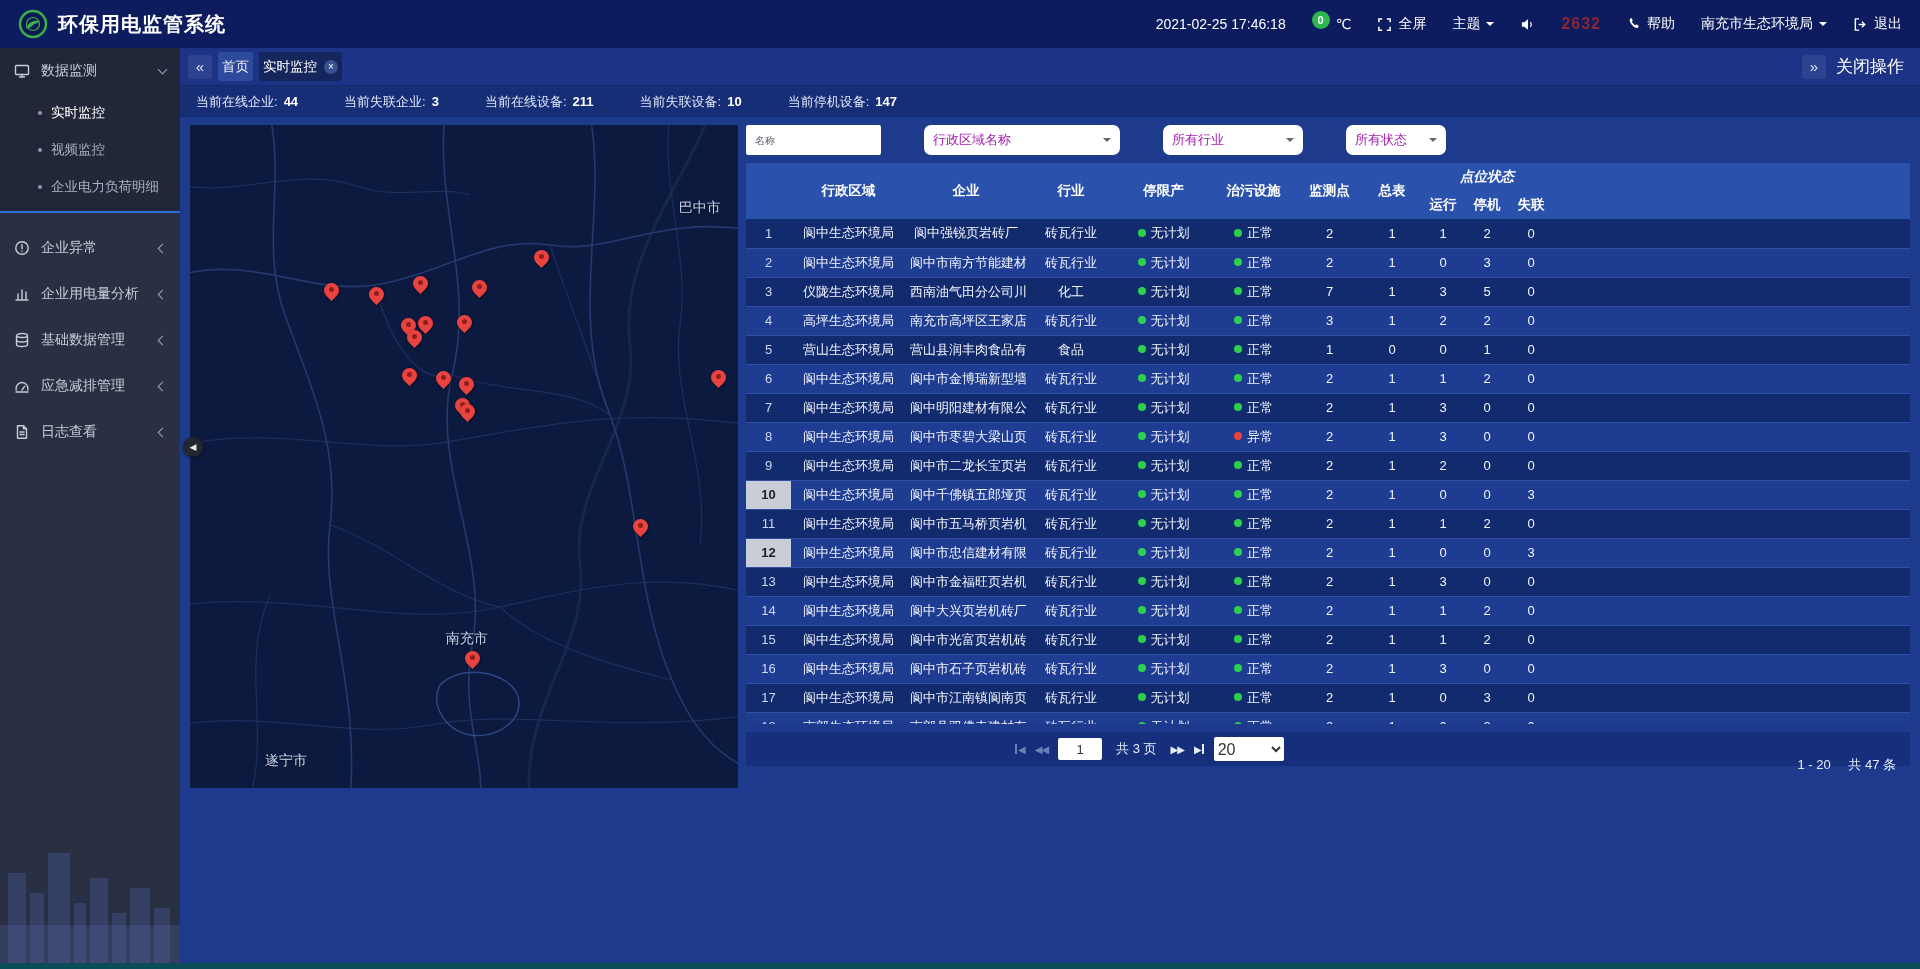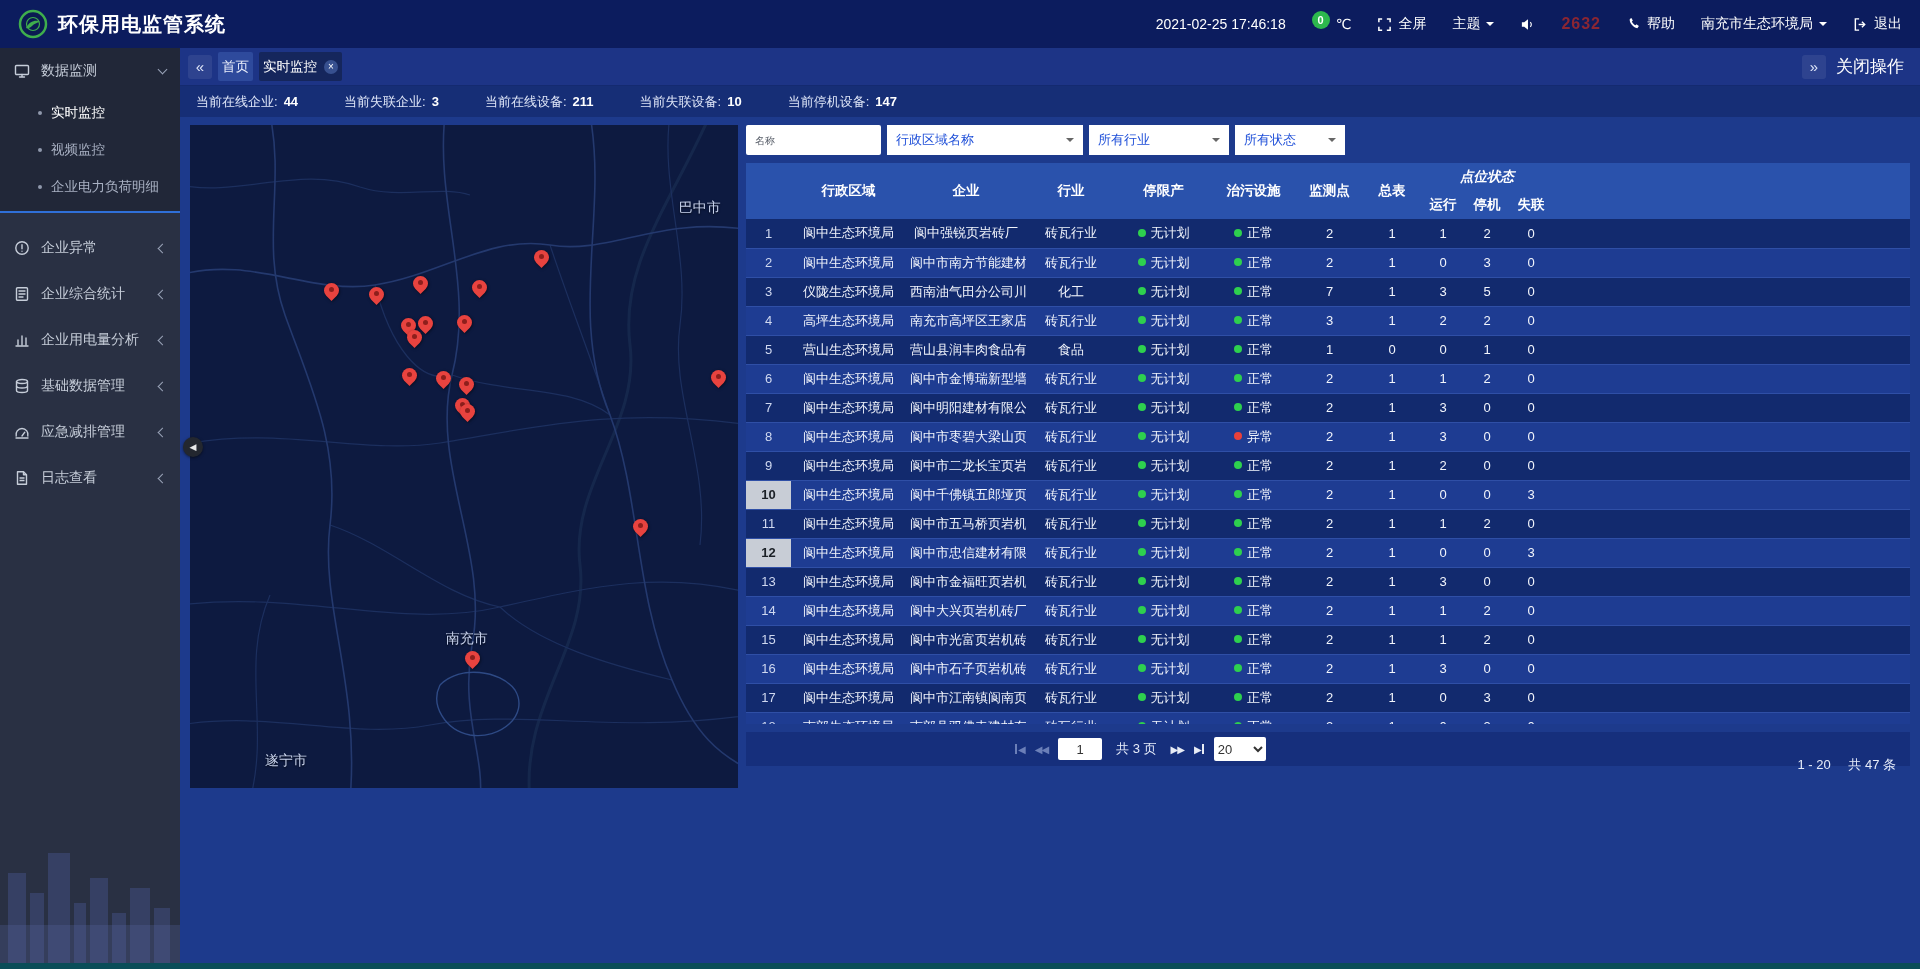--- a/index.html
+++ b/index.html
@@ -65,23 +65,23 @@
   .pin { position:absolute; width:18px; height:18px; transform:translate(-50%,-100%); z-index:2; cursor:pointer; }
   .pin::before { content:''; position:absolute; left:1px; top:1px; width:15px; height:15px; background:#e8433f; border-radius:50% 50% 50% 0; transform:rotate(-45deg); box-shadow:0 1px 3px rgba(0,0,0,.55); }
   .pin::after { content:''; position:absolute; left:6px; top:5px; width:5px; height:5px; background:#8e1f1c; border-radius:50%; }
   .map-collapse { position:absolute; left:-7px; top:47%; width:20px; height:20px; border-radius:50%; background:#23272f; color:#e8e8e8; font-size:9px; display:flex; align-items:center; justify-content:center; z-index:4; cursor:pointer; box-shadow:0 1px 3px rgba(0,0,0,.5); }
 
   
   .table-panel { flex:1; min-width:0; display:flex; flex-direction:column; }
   .filters { display:flex; gap:6px; margin-bottom:8px; height:30px; flex:none; }
   .f-input { width:135px; height:30px; border:none; border-radius:2px; background:#fff; padding:0 9px; font-size:10px; color:#333; font-family:inherit; }
   .f-input::placeholder { color:#555b66; }
-  .combo { height:30px; background:#fff; border-radius:0; display:flex; align-items:center; justify-content:space-between; padding:0 9px; font-size:13px; color:#1d4ed8; cursor:pointer; }
+  .combo { height:30px; background:#fff; border-radius:7px; display:flex; align-items:center; justify-content:space-between; padding:0 9px; font-size:13px; color:#a21caf; cursor:pointer;margin-left:37px; }
   .combo .caret-dark { width:0; height:0; border:4px solid transparent; border-top-color:#666; margin-top:4px; margin-left:8px; }
-  .w196 { width:196px; } .w140 { width:140px; } .w90 { width:110px; }
+  .w196 { width:196px; } .w140 { width:140px; } .w90 { width:100px; }
 
   .table-wrap { height:561px; overflow:hidden; flex:none; }
   table { width:100%; border-collapse:collapse; table-layout:fixed; }
   thead th { background:#2a52ac; color:#fff; font-size:13.5px; font-weight:bold; height:28px; padding:0 4px; white-space:nowrap; }
   th.group-th { font-style:italic; }
   tbody td { height:29px; padding:0 4px; font-size:13px; color:#f2f5fc; text-align:center; white-space:nowrap; overflow:hidden; border-bottom:1px solid rgba(86,125,222,.32); }
   tbody tr:nth-child(odd) td { background:#122a6e; }
   tbody tr:nth-child(even) td { background:#1e3c92; }
   td.td-idx { color:#cfd8f0; }
   td.td-idx.sel { background:#c8cdd6 !important; color:#1b2026; font-weight:bold; }
@@ -90,21 +90,21 @@
   .dot-red { background:#e8403a; }
 
   .pagination { margin-top:8px; height:34px; background:#162f7c; display:flex; align-items:center; padding:0 14px; flex:none; font-size:13px; }
   .pg-controls { display:flex; align-items:center; gap:10px; margin-left:255px; }
   .pg-btn { font-size:10px; letter-spacing:-1px; cursor:pointer; display:inline-flex; align-items:center; gap:1px; }
   .pg-btn .bar { display:inline-block; width:2px; height:10px; background:currentColor; }
   .pg-btn.disabled { color:#6b7fb8; }
   .pg-btn.enabled { color:#e8ecf5; }
   .pg-input { width:44px; height:22px; border:none; border-radius:2px; text-align:center; font-size:13px; color:#333; font-family:inherit; }
   .pg-pages { color:#e6ecfa; white-space:nowrap; margin:0 4px; }
-  .pg-size { height:24px; width:52px; border:none; border-radius:2px; font-size:13px; color:#333; font-family:inherit; background:#fff; }
+  .pg-size { height:24px; width:70px; border:none; border-radius:2px; font-size:16px; color:#333; font-family:inherit; background:#fff; }
   .pg-info { margin-left:auto; color:#e6ecfa; white-space:nowrap;margin-top:32px; }
   .pg-info span { margin-left:14px; }
 </style>
 </head>
 <body>
 
 <div class="app">
 
   <header class="topbar">
     <div class="brand">
@@ -199,30 +199,20 @@
           </div>
           <div class="menu-item">
             <span class="mi-icon">
               <svg width="16" height="16" viewBox="0 0 16 16" fill="none" stroke="currentColor" stroke-width="1.4" stroke-linecap="round">
                 <circle cx="8" cy="8" r="6.2"></circle>
                 <path d="M8 4.8v4"></path>
                 <circle cx="8" cy="11.2" r=".7" fill="currentColor" stroke="none"></circle>
               </svg>
             </span>
             <span class="mi-label">企业异常</span>
-            <span class="chev chev-left"></span>
-          </div>
-          <div class="menu-item">
-            <span class="mi-icon">
-              <svg width="16" height="16" viewBox="0 0 16 16" fill="none" stroke="currentColor" stroke-width="1.4" stroke-linecap="round">
-                <rect x="2.5" y="1.8" width="11" height="12.4" rx="1"></rect>
-                <path d="M5 5h6M5 8h6M5 11h4"></path>
-              </svg>
-            </span>
-            <span class="mi-label">企业综合统计</span>
             <span class="chev chev-left"></span>
           </div>
           <div class="menu-item">
             <span class="mi-icon">
               <svg width="16" height="16" viewBox="0 0 16 16" fill="none" stroke="currentColor" stroke-width="1.4" stroke-linecap="round">
                 <path d="M2 14h12"></path>
                 <path d="M4 13V8M8 13V4M12 13V6"></path>
               </svg>
             </span>
             <span class="mi-label">企业用电量分析</span>

